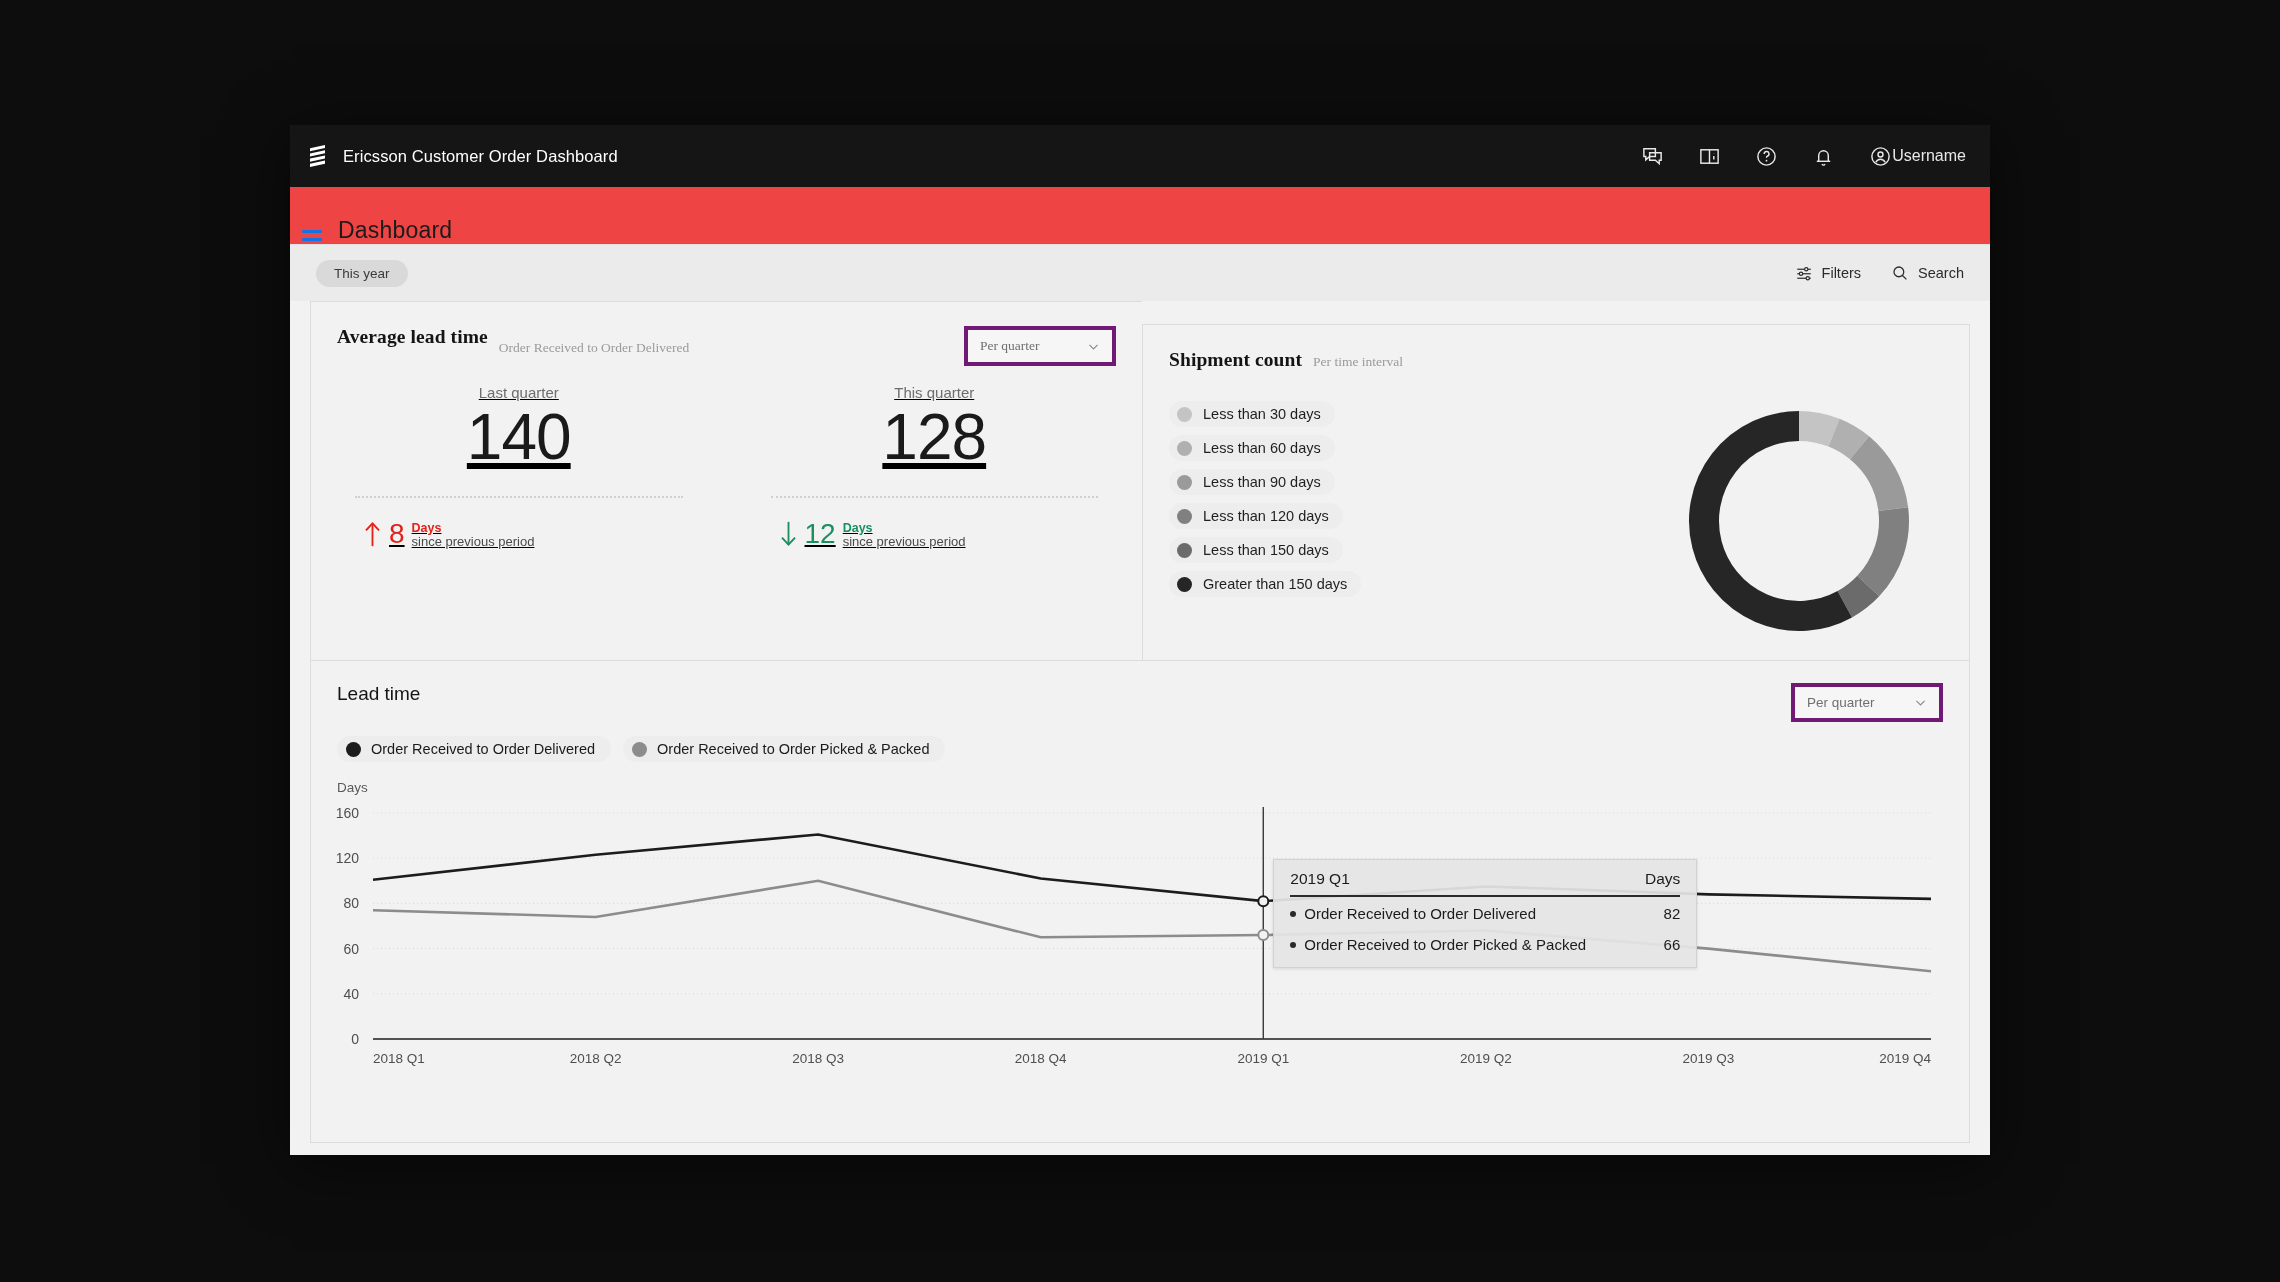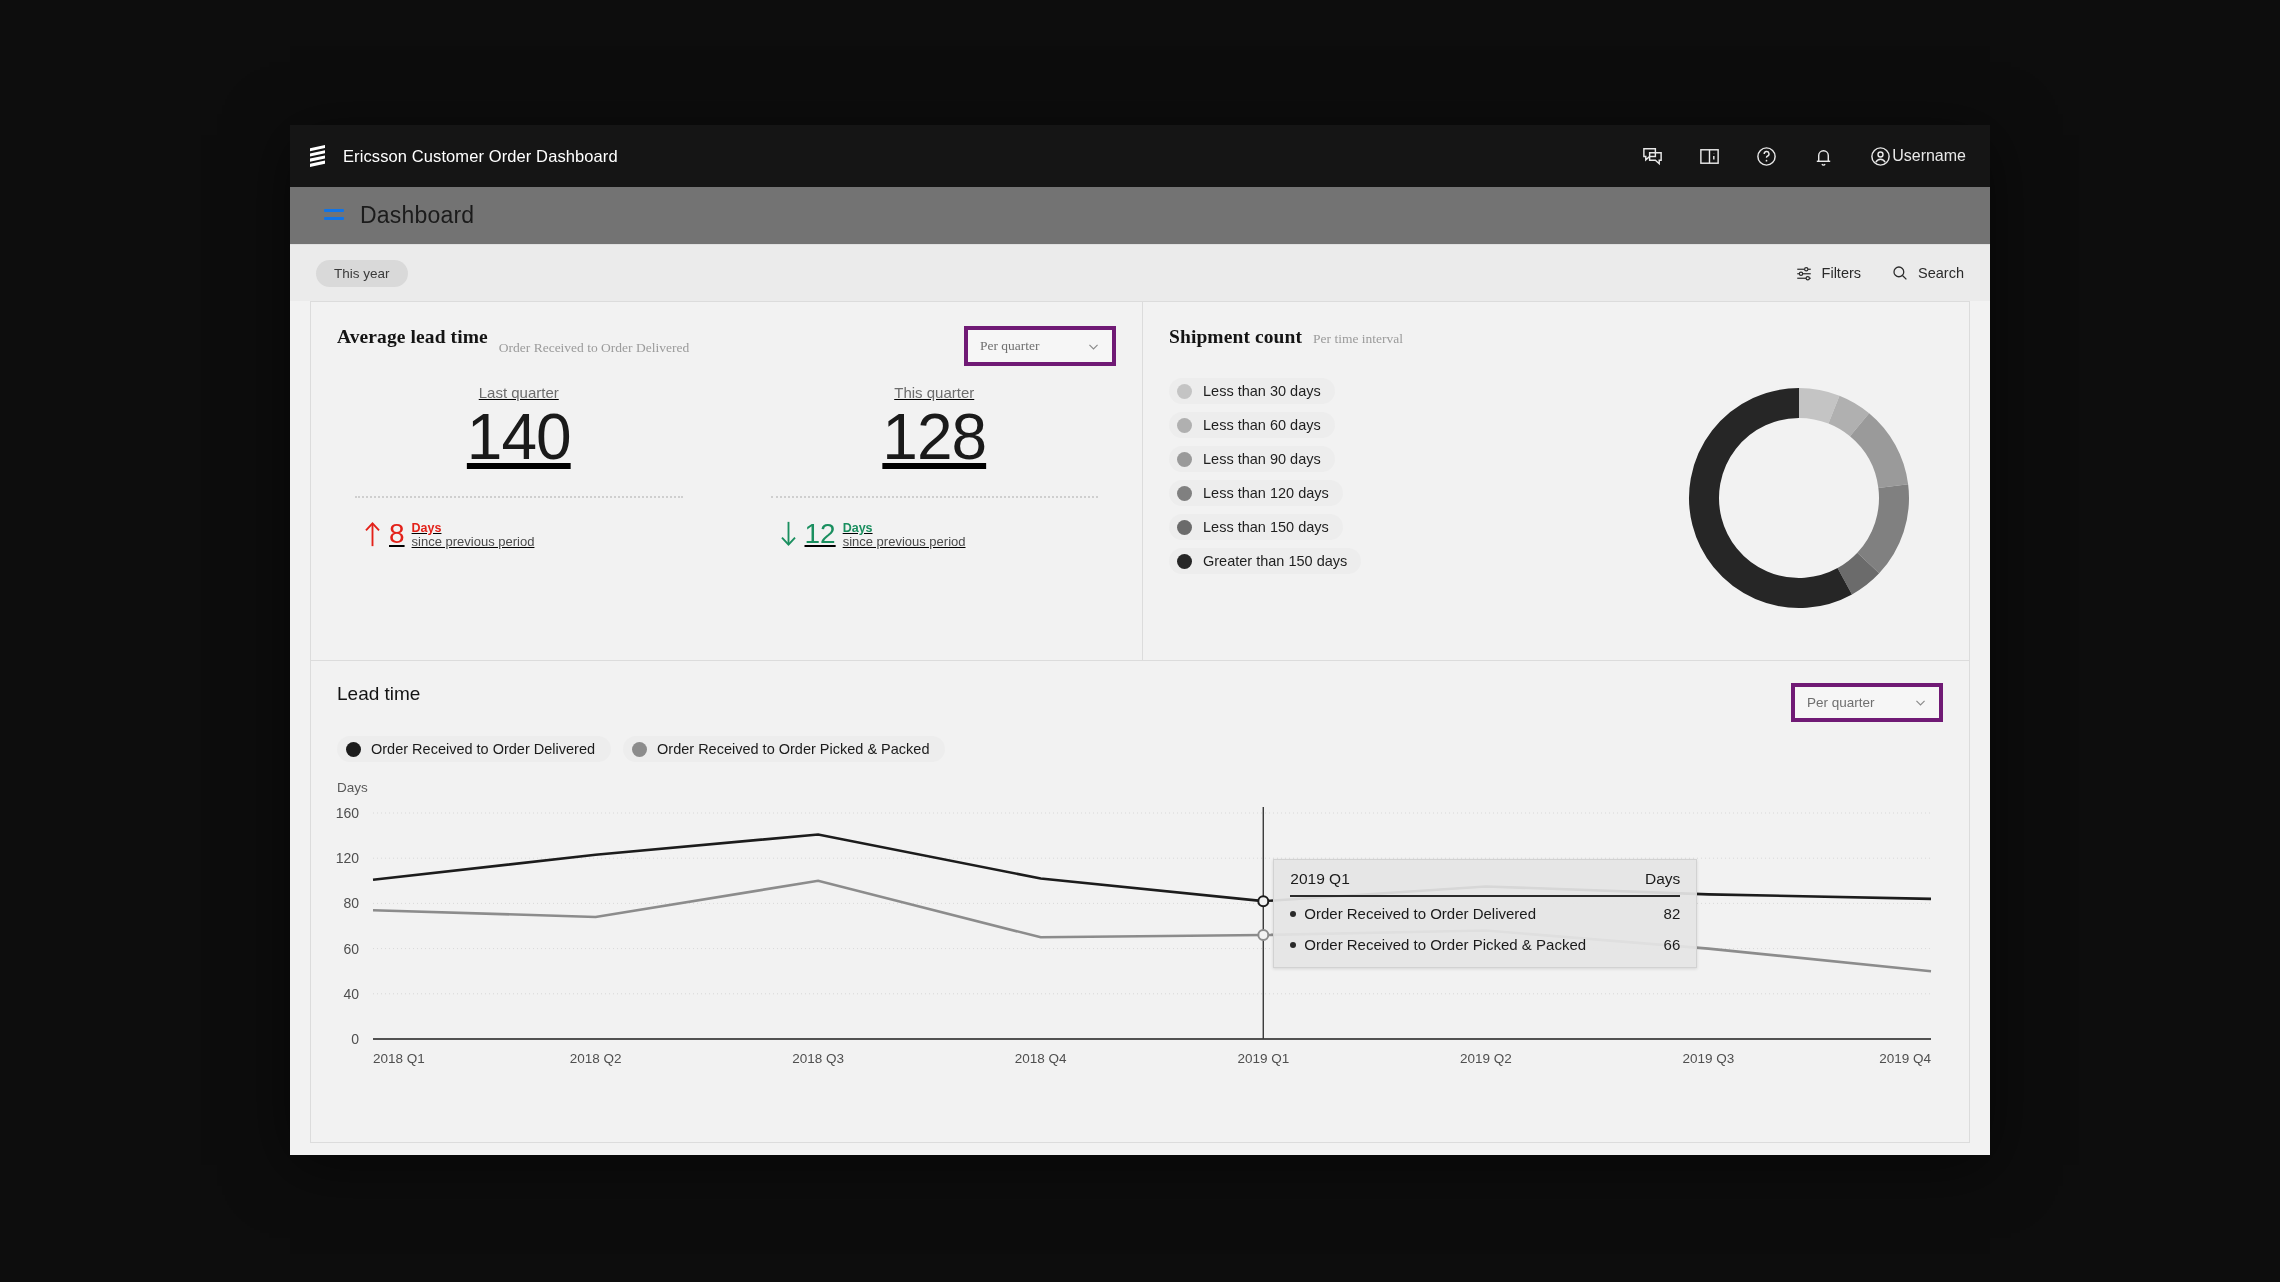--- a/index.html
+++ b/index.html
@@ -27,22 +27,22 @@
   .brand { display: flex; align-items: center; gap: 16px; }
   .ericsson-logo { width: 17px; height: 22px; display: block; }
   .brand-title { color: #ffffff; font-size: 16.5px; letter-spacing: .1px; }
   .topbar-right { margin-left: auto; display: flex; align-items: center; gap: 34px; }
   .tb-icon { width: 23px; height: 23px; display: block; color: #e8e8e8; cursor: pointer; }
   .user-chip { display: flex; align-items: center; cursor: pointer; }
   .user-chip .uname { color: #e8e8e8; font-size: 16px; }
 
   
   .page-header {
-    height: 58px; background: #737373;
-    display: flex; align-items: center; padding: 0 34px;
+    height: 58px; background: #ef4444;
+    display: flex; align-items: flex-end; padding: 0 12px;
     border-bottom: 1px solid #e0e0e0;
   }
   .menu-icon { width: 20px; height: 14px; margin-right: 16px; cursor: pointer; display:block;}
   .menu-icon i {
     display:block; height: 3px; background: #1174e6; border-radius: 1px; margin-bottom: 5px;
   }
   .menu-icon i:last-child { margin-bottom: 0; }
   .page-title { font-size: 23px; color: #1b1b1b; letter-spacing: .2px; }
 
   
@@ -61,21 +61,21 @@
 
   
   .content { padding: 0 20px 0 20px; }
   .card {
     background: #f2f2f2;
     border: 1px solid #dcdcdc;
   }
 
   .top-row { display: flex; height: 360px; }
   .card-lead { width: 832px; border-right: none; }
-  .card-ship { flex: 1; }
+  .card-ship { flex: 1; margin-top: 23px; }
 
   .card-head { display: flex; align-items: flex-start; padding: 24px 26px 0 26px; font-family: Liberation Serif, serif; }
   .card-title { font-size: 19.5px; color: #141414; font-weight: 700; letter-spacing: .1px; }
   .card-sub { font-size: 13.5px; color: #9b9b9b; margin-left: 11px; align-self: center; padding-top: 4px;}
   .select {
     margin-left: auto; background: #f6f6f6; border: 4px solid #701a75;
     font-size: 13.5px; color: #6f6f6f;
     padding: 8px 12px; width: 152px;
     display: flex; align-items: center; cursor: pointer;
   }

